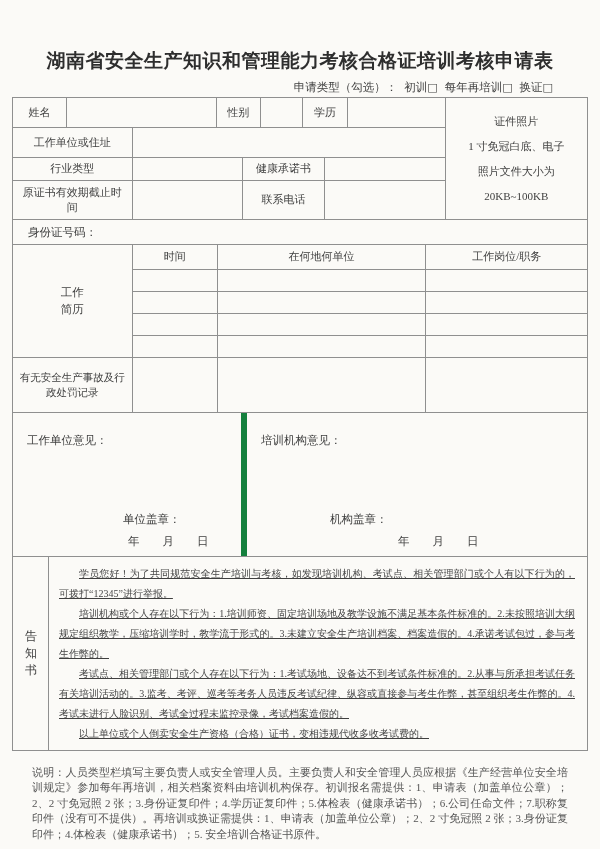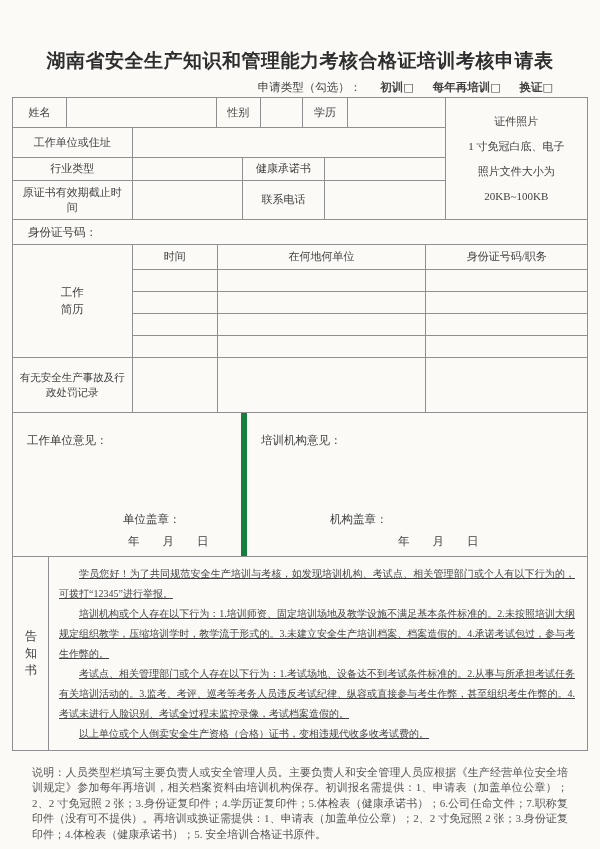--- a/index.html
+++ b/index.html
@@ -20,21 +20,21 @@
     color: #2e2e2e;
     letter-spacing: 0.5px;
   }
   .apply-type {
     width: 506px;
     margin: 6px auto 2px auto;
     text-align: right;
     font-size: 11.5px;
     white-space: pre;
   }
-  .apply-type .opt { margin-left: 19px; font-weight: bold; }
+  .apply-type .opt { margin-left: 7px; }
   .apply-type .box { font-family: "DejaVu Sans", sans-serif; font-size: 11px; }
 
   .form {
     width: 576px;
     margin: 0 auto;
     border: 1px solid #8f8f8f;
   }
   .sec { border-bottom: 1px solid #8f8f8f; }
   .sec:last-child { border-bottom: none; }
 
@@ -182,21 +182,21 @@
             <col style="width:75px">
             <col style="width:184px">
             <col style="width:142px">
         </colgroup>
         <tbody>
             <tr class="h24">
           <td rowspan="5" class="wh-label">工作
 简历</td>
           <td>时间</td>
           <td>在何地何单位</td>
-          <td>身份证号码/职务</td>
+          <td>工作岗位/职务</td>
         </tr>
         <tr class="h22">
           <td></td>
           <td></td>
           <td></td>
         </tr>
         <tr class="h22">
           <td></td>
           <td></td>
           <td></td>

